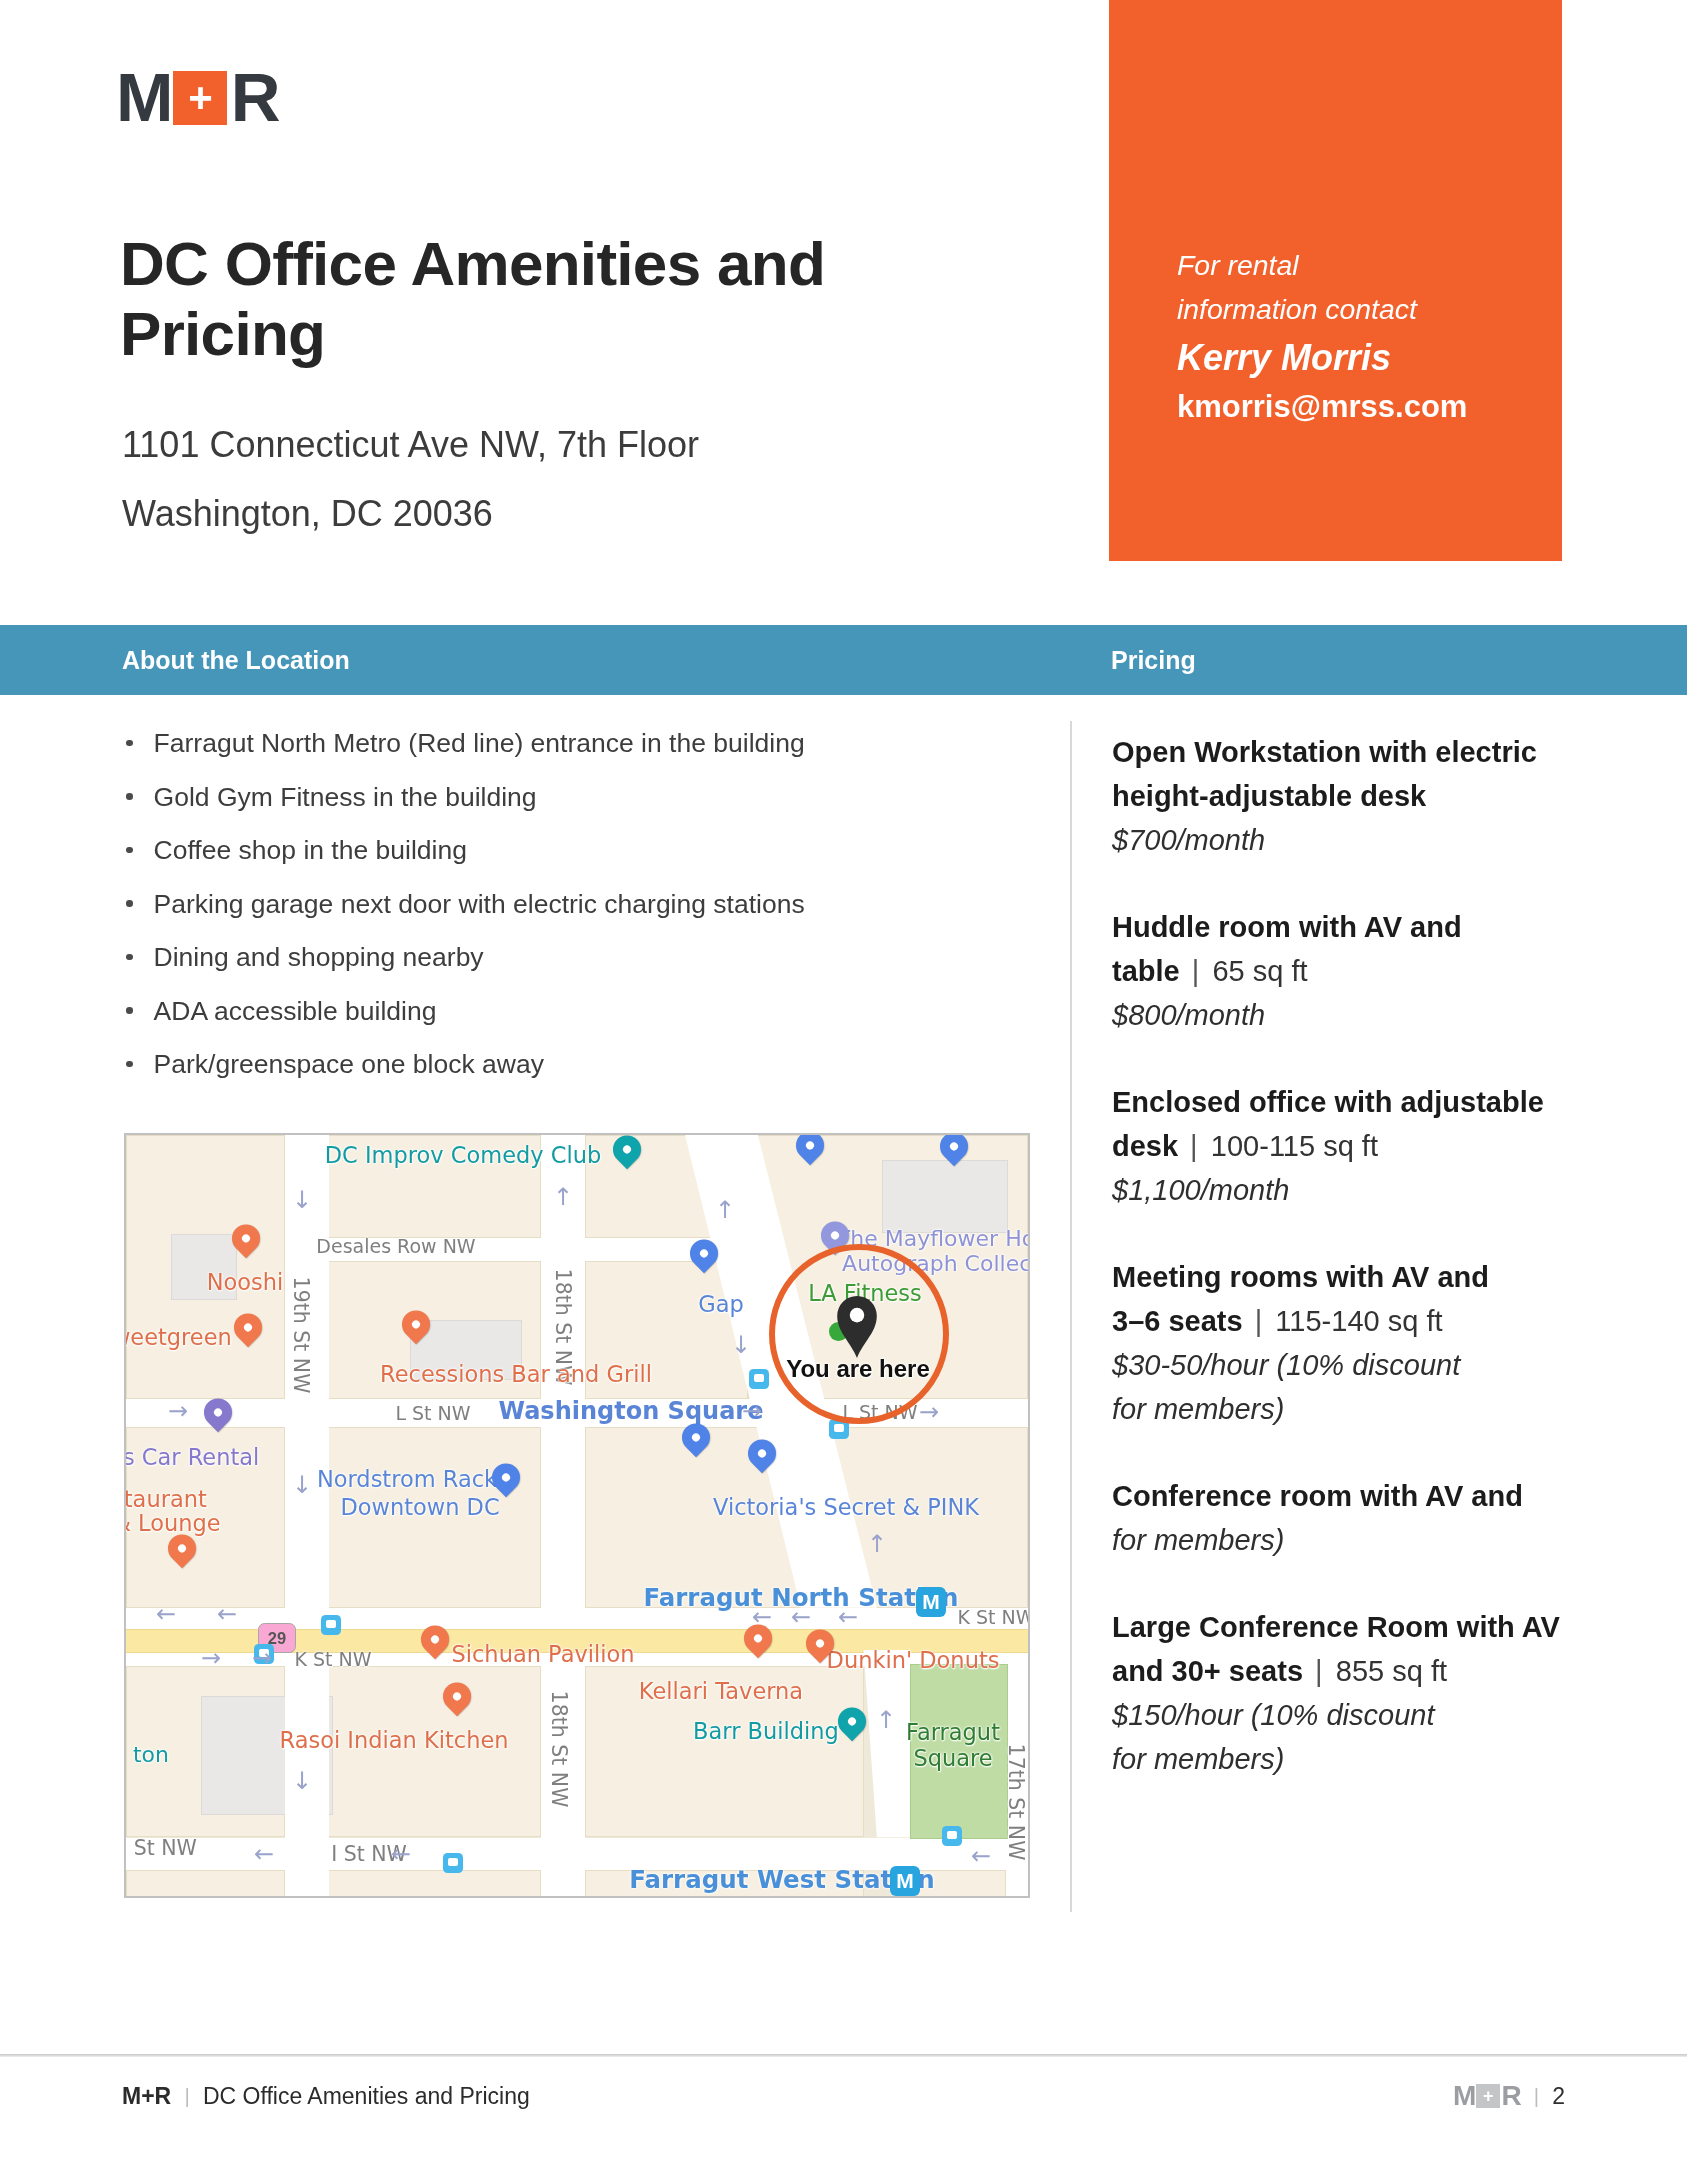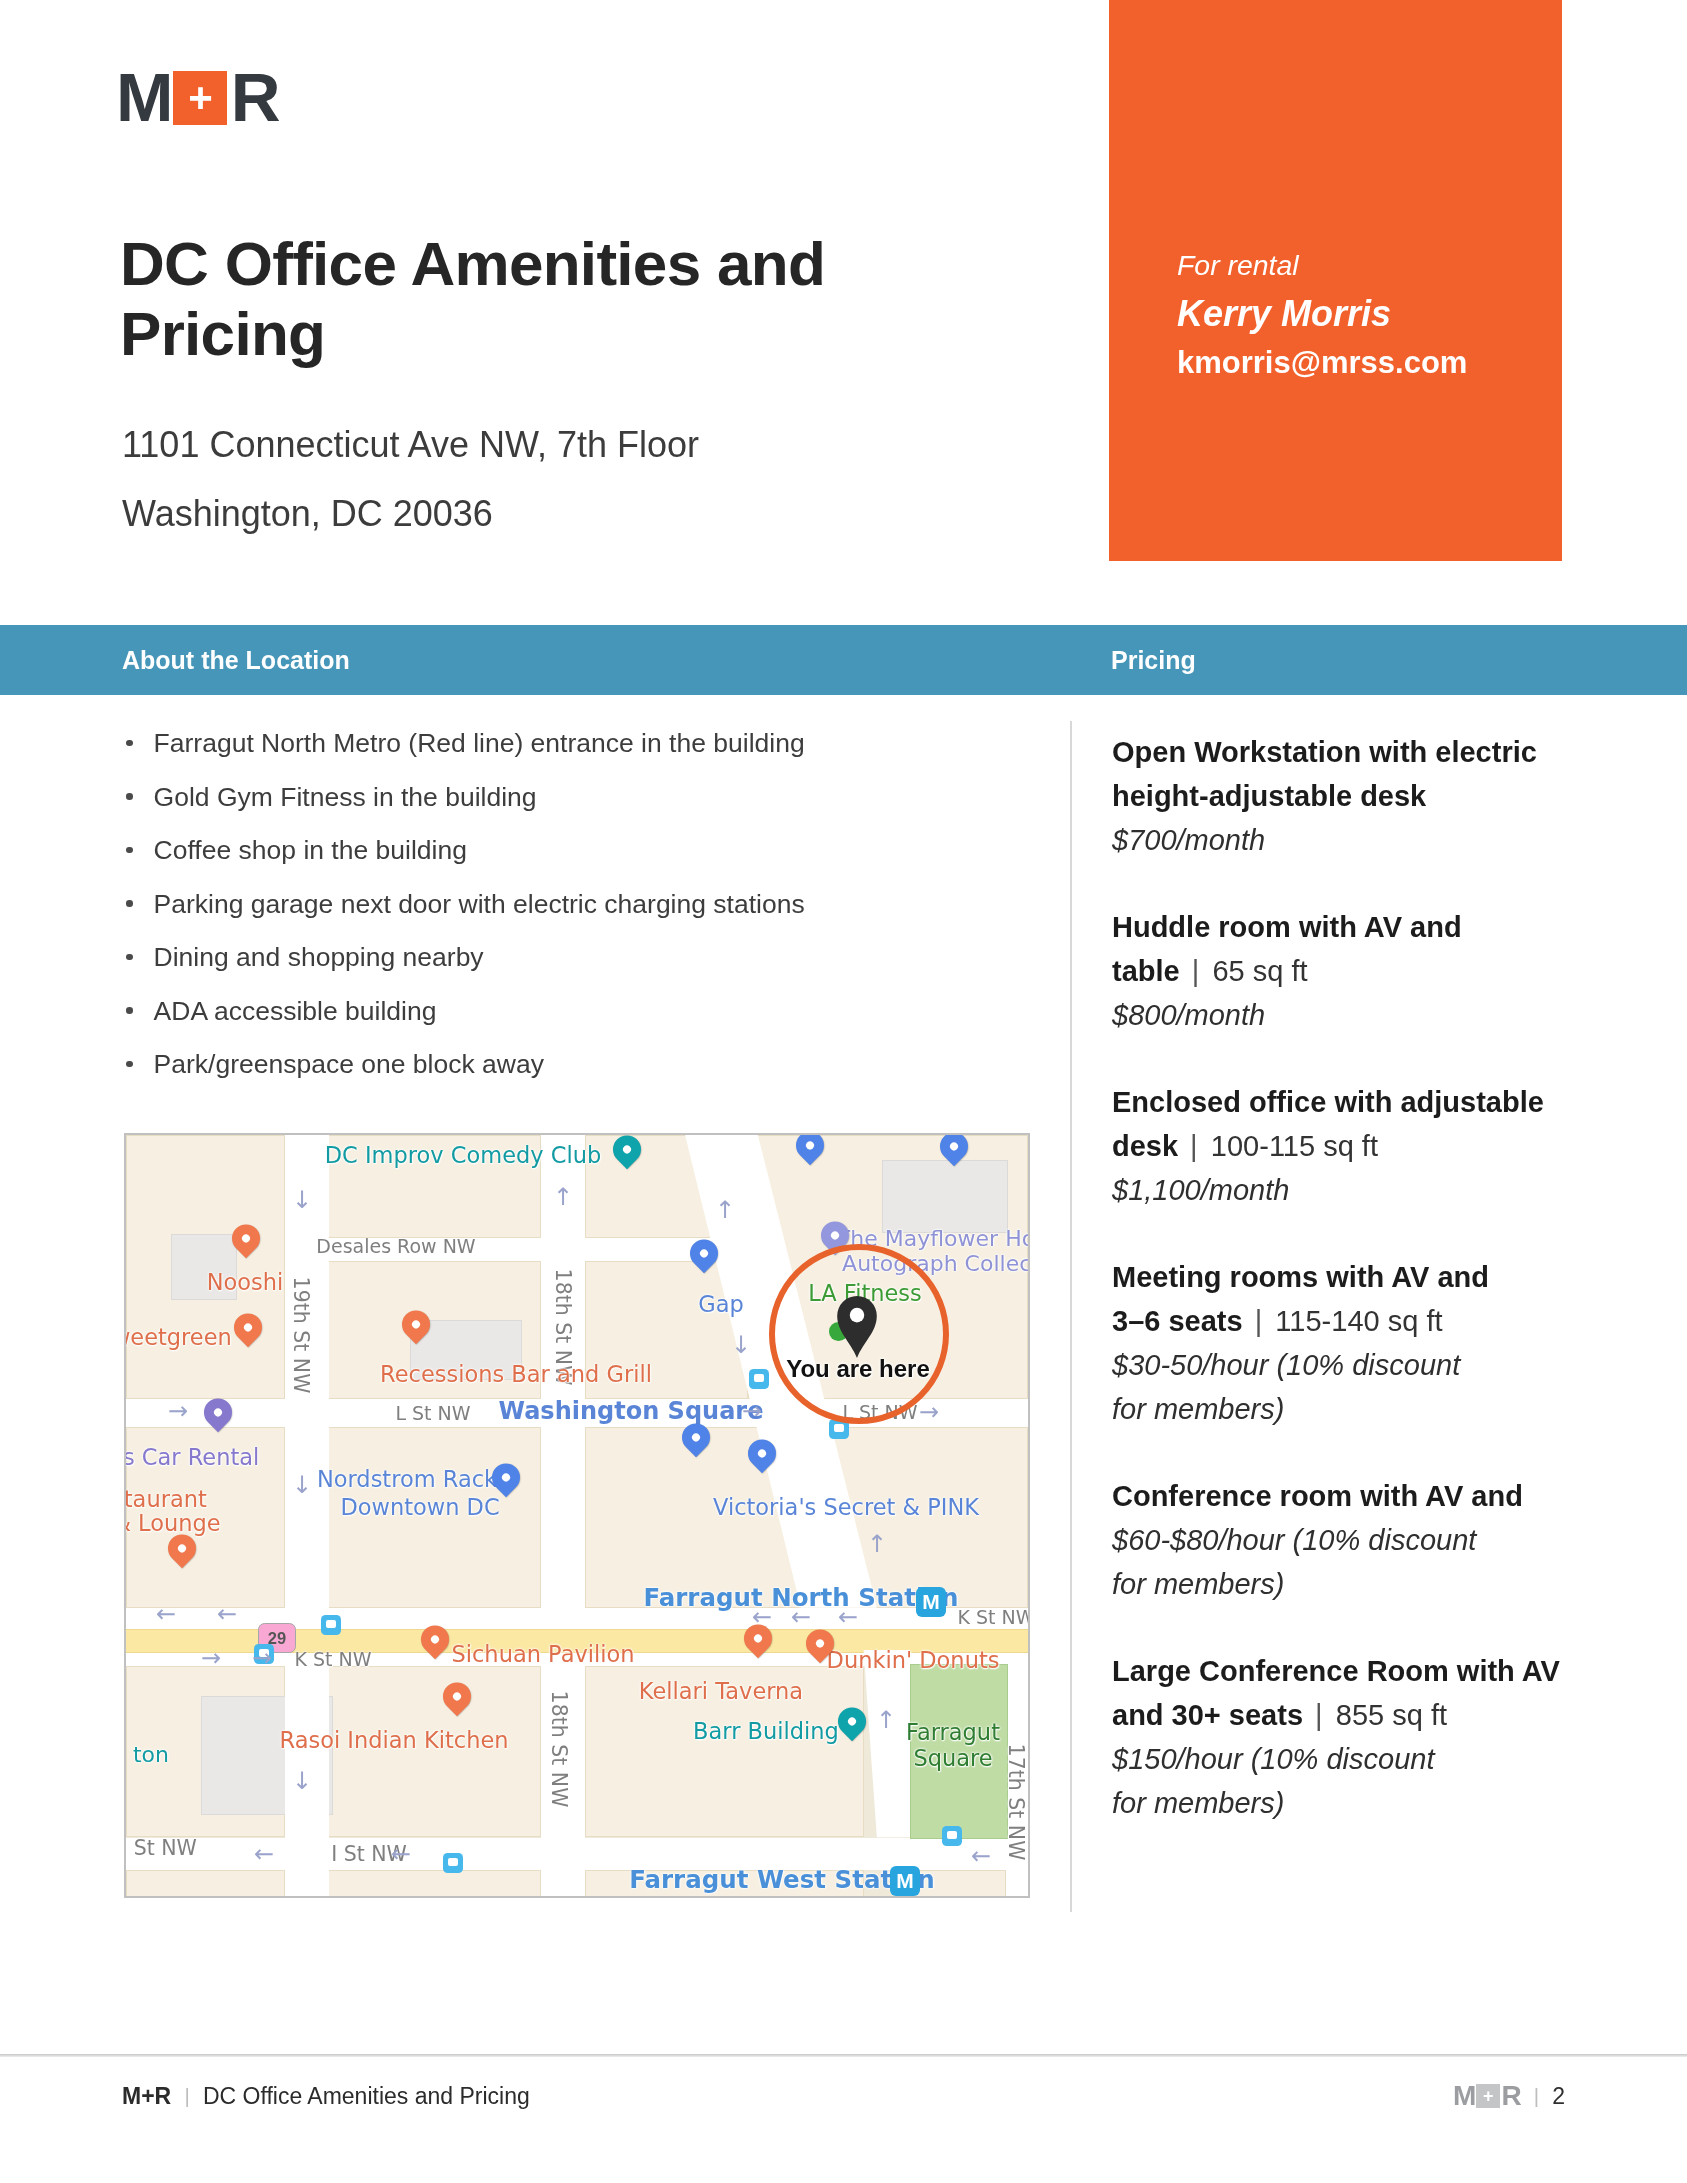--- a/index.html
+++ b/index.html
@@ -104,20 +104,21 @@
   <div class="logo">
     <span class="lg-letter">M</span>
     <span class="lg-plusbox">
         <span>+</span>
       </span>
     <span class="lg-letter">R</span>
   </div>
 
   <div class="contact-box">
     <div class="c-line">For rental</div>
+    <div class="c-line">information contact</div>
     <div class="c-name">Kerry Morris</div>
     <div class="c-email">kmorris@mrss.com</div>
   </div>
 
   <h1 class="doc-title" style="margin:0;">DC Office Amenities and Pricing</h1>
   <div class="doc-address">
     <div>1101 Connecticut Ave NW, 7th Floor</div>
     <div>Washington, DC 20036</div>
   </div>
 
@@ -308,21 +309,20 @@
         <div class="p-price">$1,100/month</div>
       </div>
       <div class="price-item">
         <div><span class="p-name" style="display: inline;">Meeting rooms with AV and</span></div>
         <div><span class="p-name" style="display: inline;">3–6 seats</span><span class="p-sep">|</span><span class="p-size">115-140 sq ft</span></div>
         <div class="p-price">$30-50/hour (10% discount</div>
         <div class="p-price">for members)</div>
       </div>
       <div class="price-item">
         <div><span class="p-name" style="display: inline;">Conference room with AV and</span></div>
-        <div class="p-price">$60-$80/hour (10% discount</div>
         <div class="p-price">for members)</div>
       </div>
       <div class="price-item">
         <div><span class="p-name" style="display: inline;">Large Conference Room with AV</span></div>
         <div><span class="p-name" style="display: inline;">and 30+ seats</span><span class="p-sep">|</span><span class="p-size">855 sq ft</span></div>
         <div class="p-price">$150/hour (10% discount</div>
         <div class="p-price">for members)</div>
       </div>
     </div>
 

